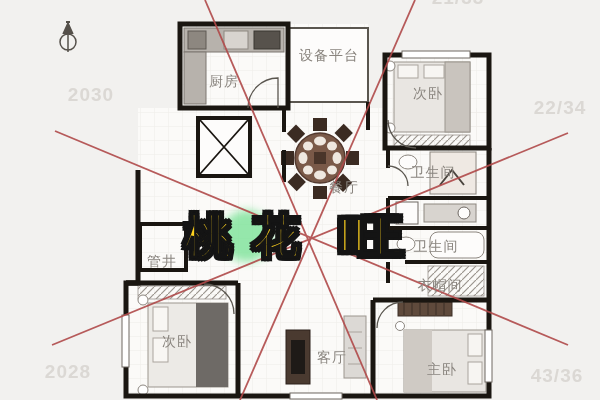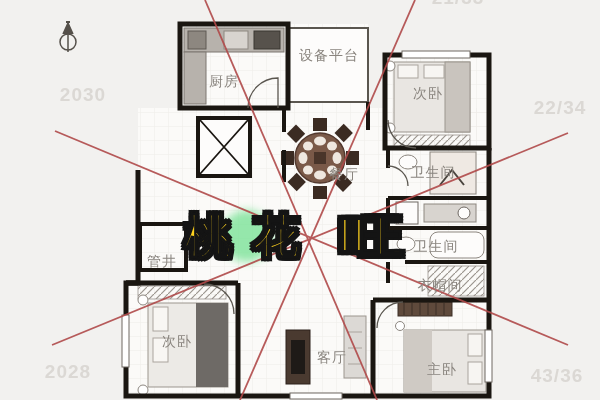--- a/index.html
+++ b/index.html
@@ -203,30 +203,30 @@
       <line x1="205" y1="0" x2="377" y2="400"></line>
       <line x1="415" y1="0" x2="240" y2="400"></line>
       <line x1="55" y1="131" x2="568" y2="345"></line>
       <line x1="52" y1="345" x2="568" y2="133"></line>
     </g>
   </svg>
 
   <div class="room-label" style="left:224px;top:82px">厨房</div>
   <div class="room-label" style="left:329px;top:56px">设备平台</div>
   <div class="room-label" style="left:428px;top:94px">次卧</div>
-  <div class="room-label" style="left:344px;top:175px">餐厅</div>
+  <div class="room-label" style="left:344px;top:188px">餐厅</div>
   <div class="room-label" style="left:433px;top:173px">卫生间</div>
   <div class="room-label" style="left:162px;top:262px">管井</div>
   <div class="room-label" style="left:436px;top:247px">卫生间</div>
   <div class="room-label" style="left:440px;top:286px">衣帽间</div>
   <div class="room-label" style="left:177px;top:342px">次卧</div>
   <div class="room-label" style="left:332px;top:358px">客厅</div>
   <div class="room-label" style="left:442px;top:370px">主卧</div>
 
-  <div class="year-label" style="left:83px;top:95px">2030</div>
+  <div class="year-label" style="left:91px;top:95px">2030</div>
   <div class="year-label" style="left:68px;top:372px">2028</div>
   <div class="year-label" style="left:458px;top:-2px">21/33</div>
   <div class="year-label" style="left:560px;top:108px">22/34</div>
   <div class="year-label" style="left:557px;top:376px">43/36</div>
 
   <div class="title-char" style="left:208px;top:236px">桃</div>
   <div class="title-char" style="left:276px;top:236px">花</div>
   <div class="title-char wide" style="left:371px;top:237px">旺</div>
 
 </div>

